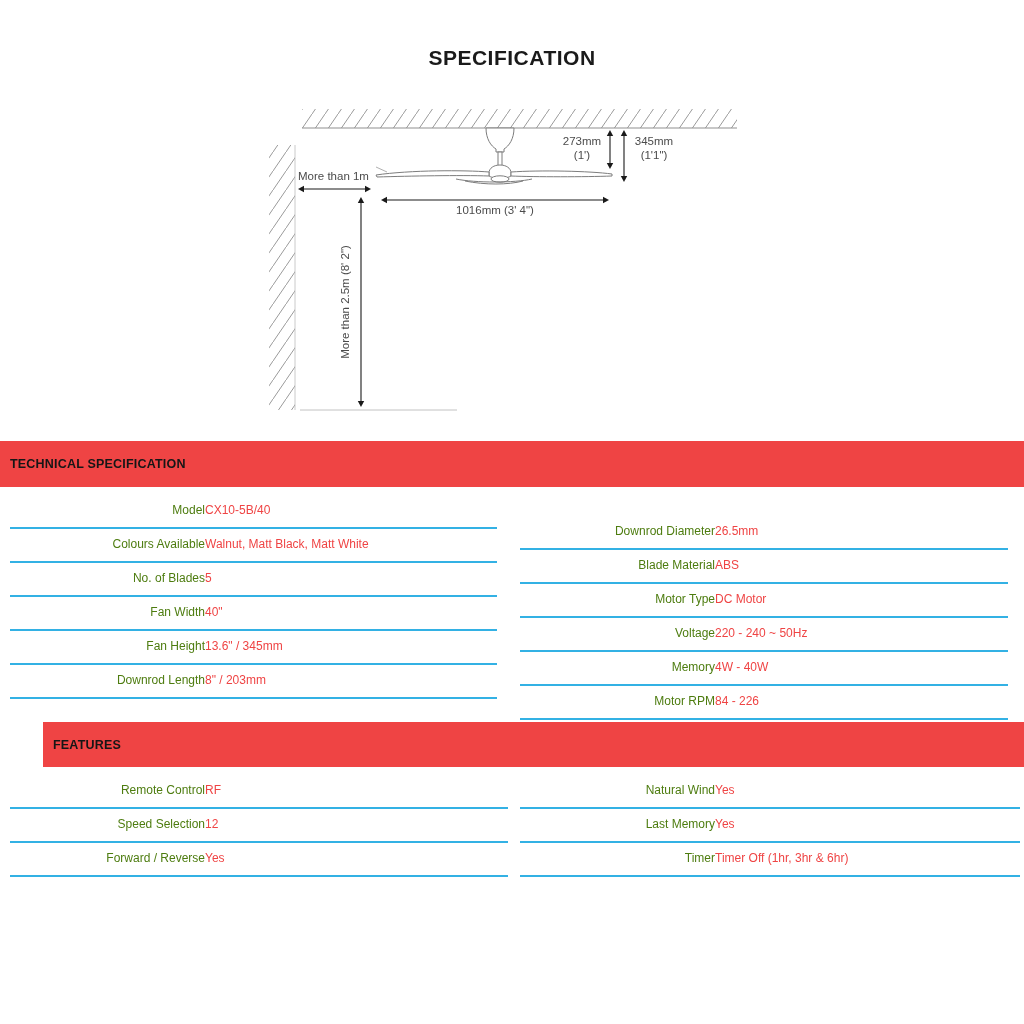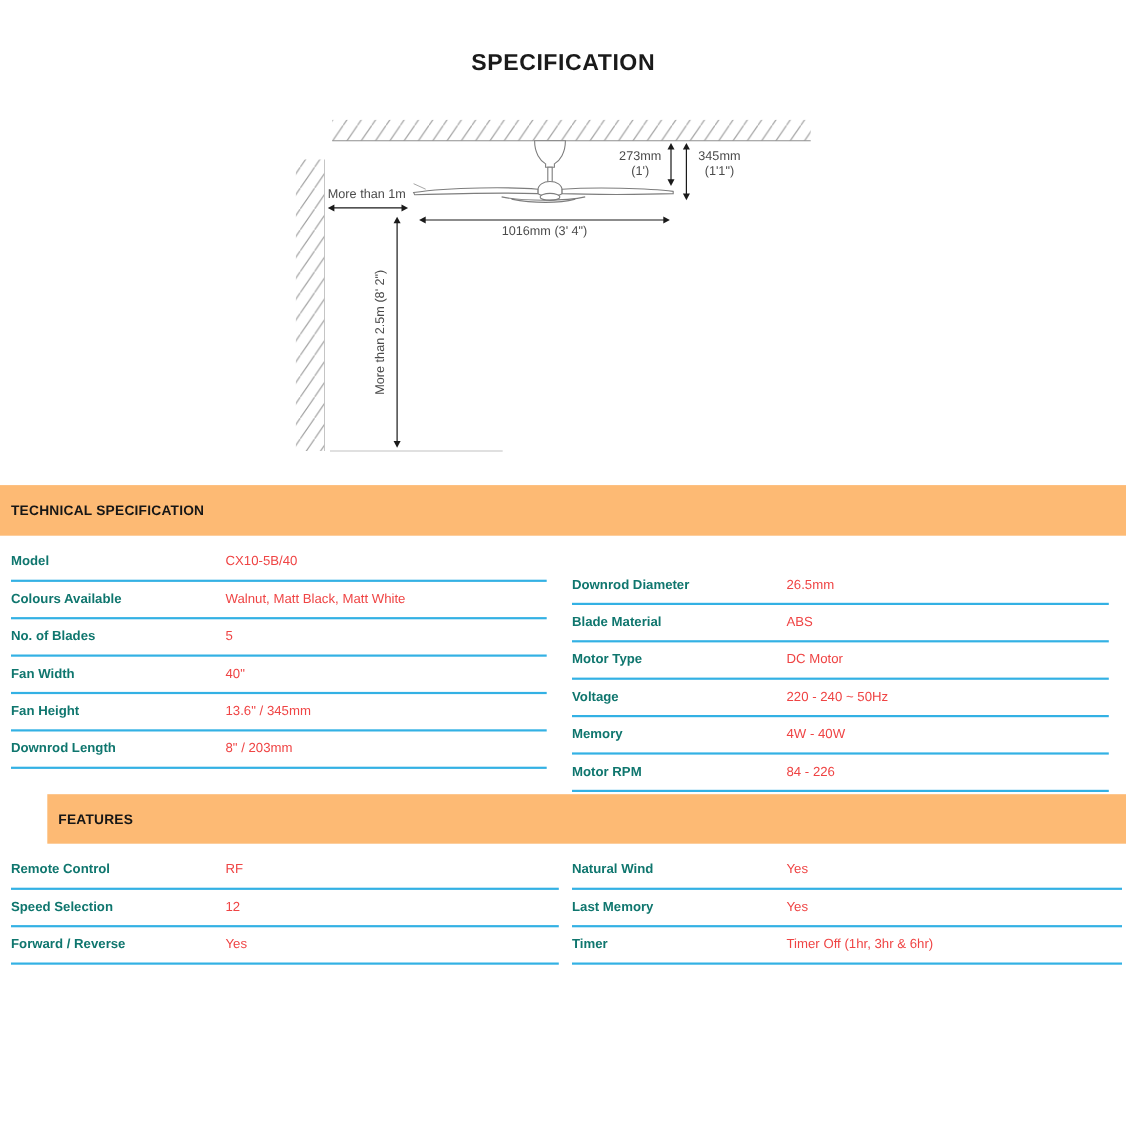--- a/index.html
+++ b/index.html
@@ -9,40 +9,40 @@
   }
   .page-title {
     position:absolute; top:46px; left:0; width:100%;
     text-align:center; font-size:21px; font-weight:bold; color:#1a1a1a;
     letter-spacing:0.5px;
   }
   .diagram { position:absolute; left:260px; top:95px; width:480px; height:330px; }
   .diagram text { font-family:"Liberation Sans", sans-serif; font-size:11.5px; fill:#4b4b4b; }
 
   .section-bar {
-    position:absolute; left:0; width:1024px; height:46px; background:#fdba74;
+    position:absolute; left:0; width:1024px; height:46px; background:#ef4444;
   }
   .section-bar .bar-label {
     display:block; padding:16px 0 0 10px; font-size:12.5px; font-weight:bold;
     color:#161616; letter-spacing:0.2px;
   }
   .bar-technical { top:441px; }
   .bar-features  { top:722px; height:45px;margin-left:43px; }
 
   .col { position:absolute; }
   .tech-left  { left:10px;  top:495px; width:487px; }
   .tech-right { left:520px; top:516px; width:488px; }
   .feat-left  { left:10px;  top:775px; width:498px; }
   .feat-right { left:520px; top:775px; width:500px; }
 
   .row {
     box-sizing:border-box; height:34px; padding-top:8px;
     border-bottom:2px solid #33b1e4; display:flex; font-size:12px;
   }
-  .lbl { width:195px; flex:0 0 195px; font-weight:bold; color:#0f766e; }
+  .lbl { width:195px; flex:0 0 195px; font-weight:normal; color:#4d7c0f;text-align:right; }
   .val { color:#ef4444; }
 </style>
 </head>
 <body>
 
 <div class="page">
 
   <div class="page-title">SPECIFICATION</div>
 
   <svg class="diagram" viewBox="0 0 480 330" width="480" height="330" xmlns="http://www.w3.org/2000/svg">

